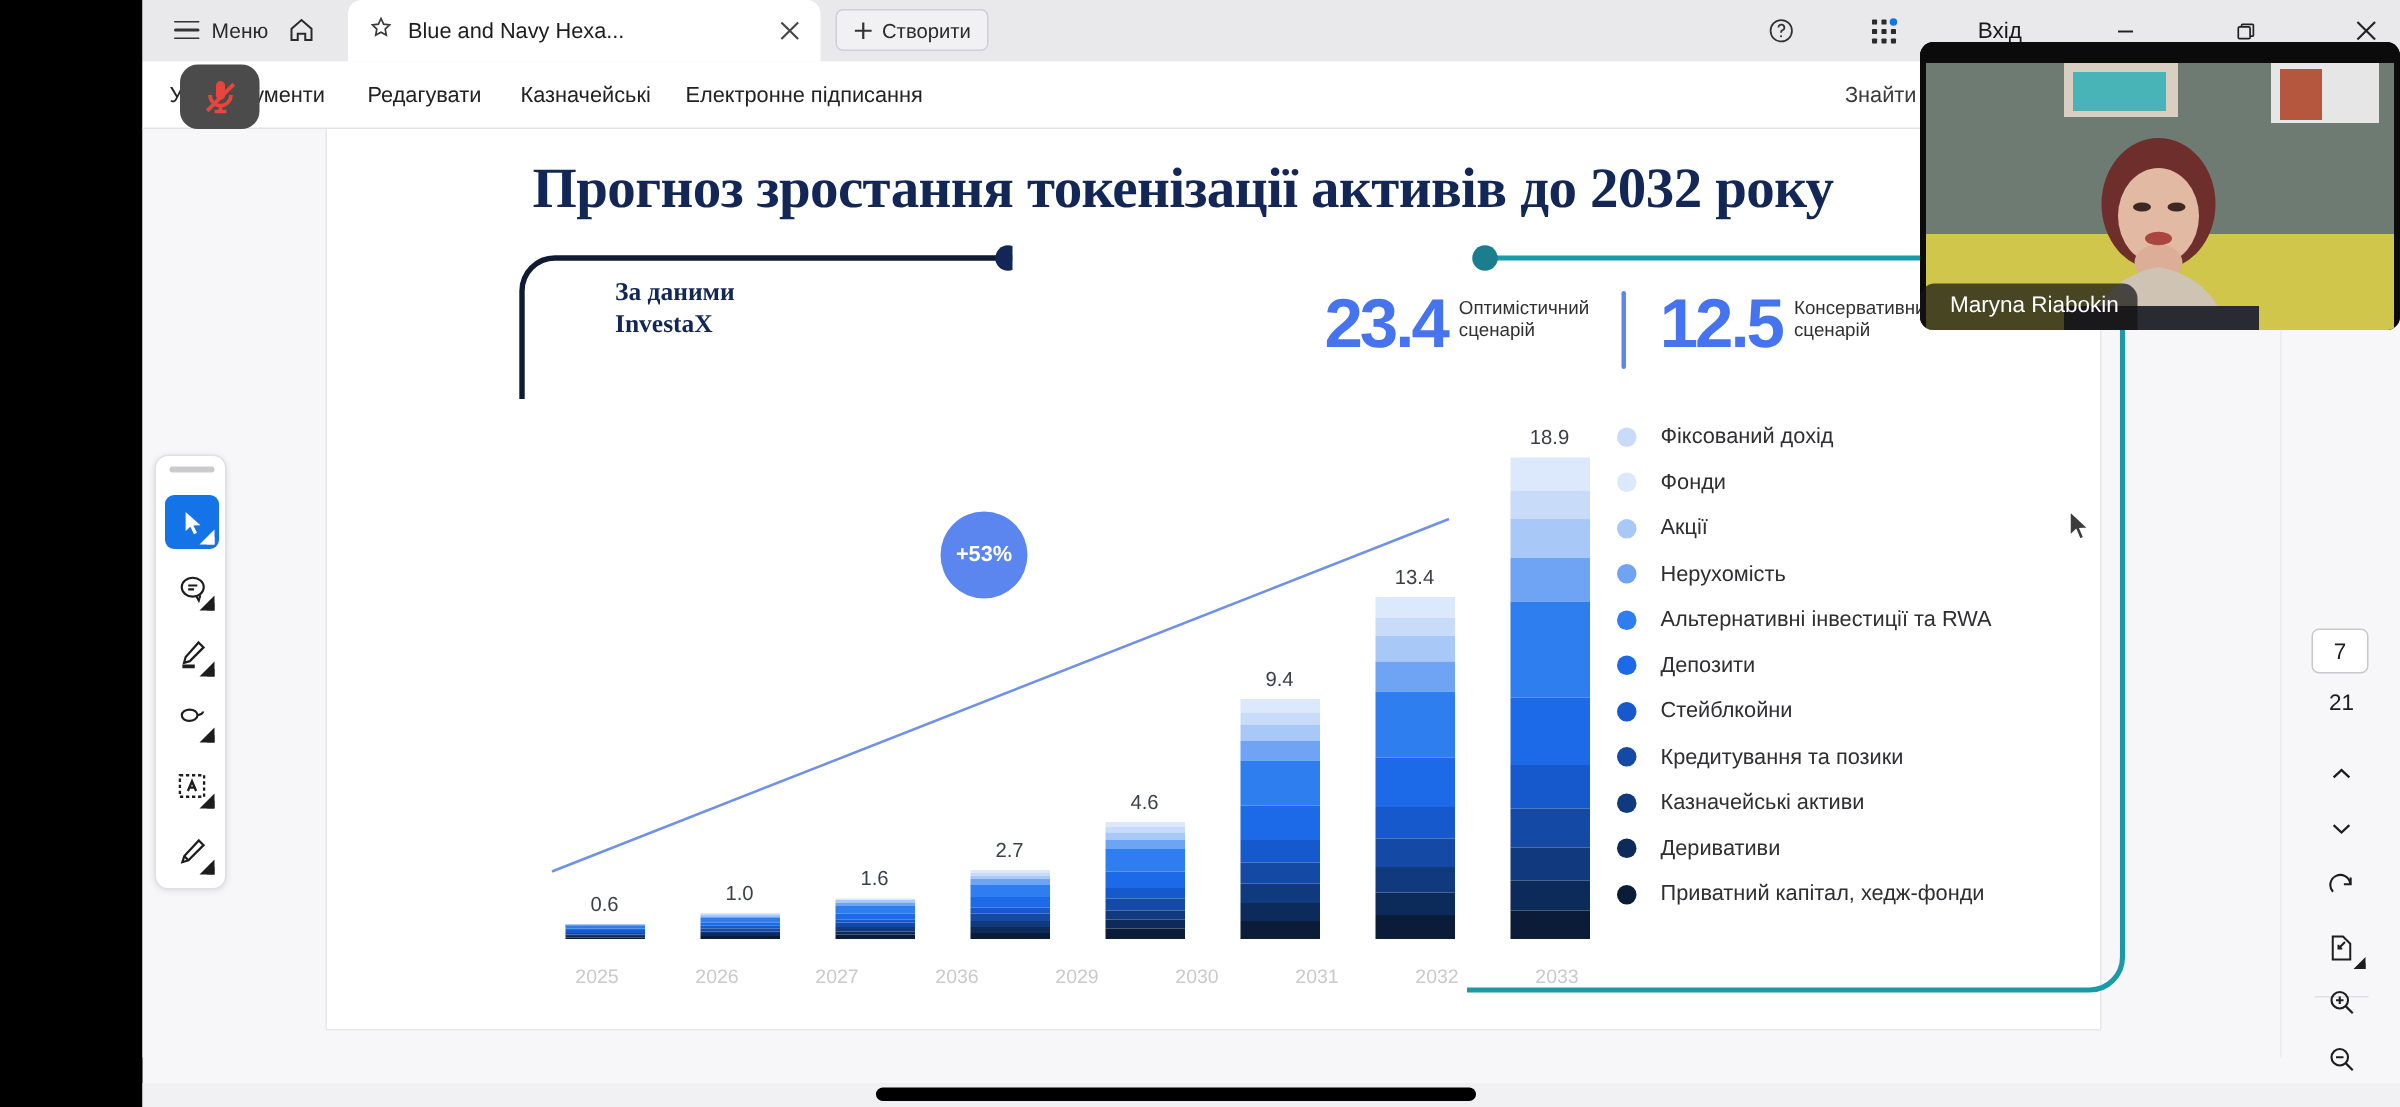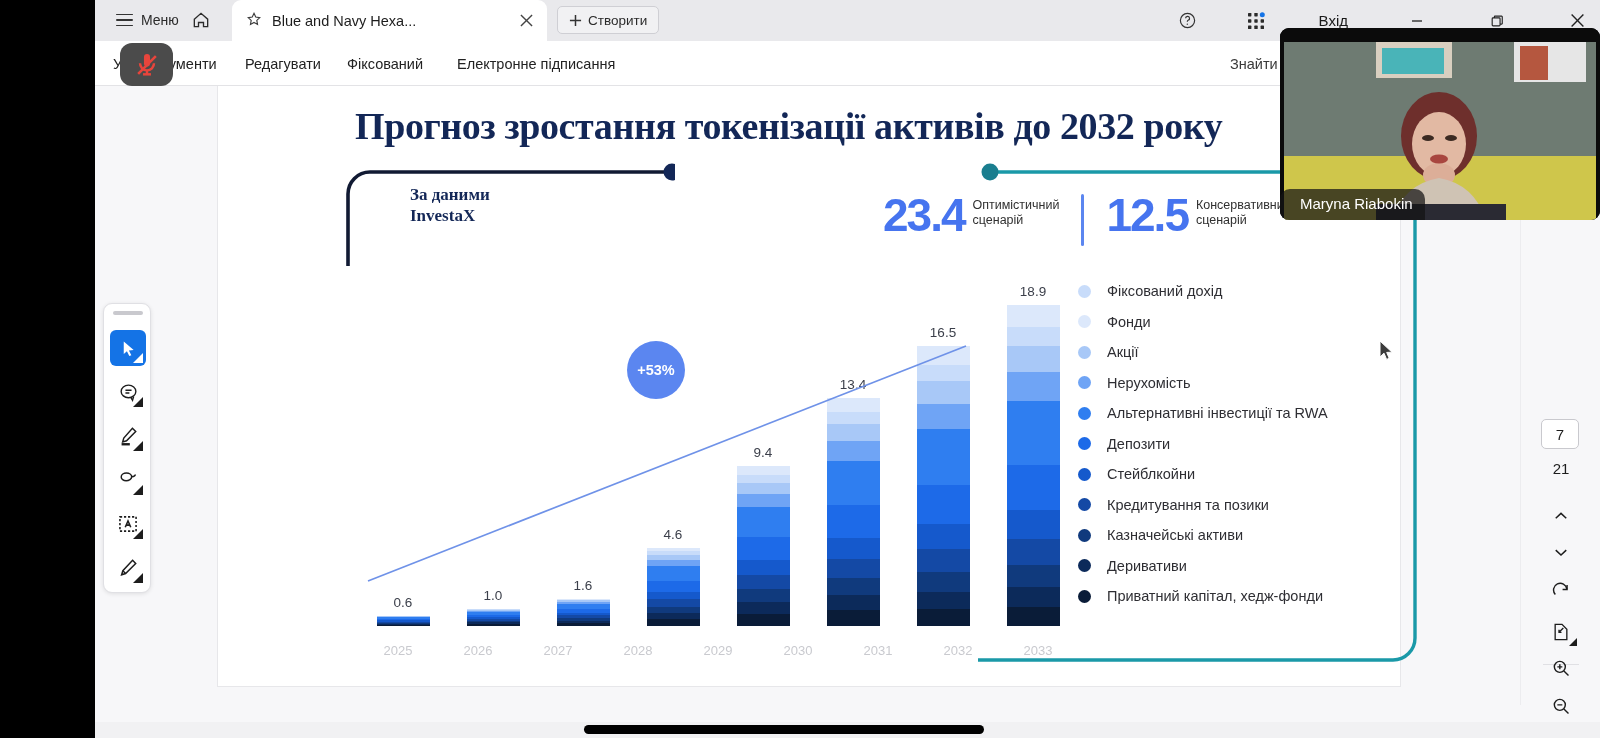--- a/index.html
+++ b/index.html
@@ -189,21 +189,21 @@
           <svg width="15" height="15" viewBox="0 0 14 14" stroke="#222" stroke-width="1.3">
               <path d="M1.5 1.5 L12.5 12.5 M12.5 1.5 L1.5 12.5"></path>
             </svg>
           </div>
       </div>
     </div>
 
     <div class="toolbar">
       <div class="tbitem" style="left:8px">Усі інструменти</div>
       <div class="tbitem" style="left:140px">Редагувати</div>
-      <div class="tbitem" style="left:242px">Фіксований</div>
+      <div class="tbitem" style="left:242px">Казначейські</div>
       <div class="tbitem" style="left:352px">Електронне підписання</div>
       <div class="search-hint">Знайти текст або інструменти</div>
     </div>
 
     <div class="viewport">
       <div class="page">
 
         <div class="slide-title">Прогноз зростання токенізації активів до 2032 року</div>
 
         <svg class="connector-dark" viewBox="0 0 345 120" fill="none">
@@ -283,20 +283,36 @@
                   <div style="background: rgb(47, 126, 240); height: 18.0882%;"></div>
                   <div style="background: rgb(29, 106, 232); height: 14.3557%;"></div>
                   <div style="background: rgb(21, 89, 204); height: 10.3177%;"></div>
                   <div style="background: rgb(20, 73, 165); height: 10.1393%;"></div>
                   <div style="background: rgb(16, 58, 125); height: 9.71883%;"></div>
                   <div style="background: rgb(12, 42, 90); height: 9.05642%;"></div>
                   <div style="background: rgb(10, 28, 56); height: 9.78241%;"></div>
                 </div>
               </div>
               <div class="barcol">
+                <div class="barval">2.7</div>
+                <div class="bar" style="height: 45.9px;">
+                  <div style="background: rgb(220, 232, 251); height: 3.74981%;"></div>
+                  <div style="background: rgb(200, 220, 250); height: 3.79572%;"></div>
+                  <div style="background: rgb(168, 200, 247); height: 5.83644%;"></div>
+                  <div style="background: rgb(111, 164, 245); height: 7.4384%;"></div>
+                  <div style="background: rgb(47, 126, 240); height: 18.4684%;"></div>
+                  <div style="background: rgb(29, 106, 232); height: 14.285%;"></div>
+                  <div style="background: rgb(21, 89, 204); height: 10.0556%;"></div>
+                  <div style="background: rgb(20, 73, 165); height: 9.71379%;"></div>
+                  <div style="background: rgb(16, 58, 125); height: 9.1781%;"></div>
+                  <div style="background: rgb(12, 42, 90); height: 8.44855%;"></div>
+                  <div style="background: rgb(10, 28, 56); height: 9.03015%;"></div>
+                </div>
+              </div>
+              <div class="barcol">
                 <div class="barval">4.6</div>
                 <div class="bar" style="height: 78.2px;">
                   <div style="background: rgb(220, 232, 251); height: 4.54878%;"></div>
                   <div style="background: rgb(200, 220, 250); height: 4.33758%;"></div>
                   <div style="background: rgb(168, 200, 247); height: 6.36829%;"></div>
                   <div style="background: rgb(111, 164, 245); height: 7.82227%;"></div>
                   <div style="background: rgb(47, 126, 240); height: 18.8449%;"></div>
                   <div style="background: rgb(29, 106, 232); height: 14.2149%;"></div>
                   <div style="background: rgb(21, 89, 204); height: 9.79612%;"></div>
                   <div style="background: rgb(20, 73, 165); height: 9.2925%;"></div>
@@ -331,57 +347,41 @@
                   <div style="background: rgb(47, 126, 240); height: 19.5869%;"></div>
                   <div style="background: rgb(29, 106, 232); height: 14.0769%;"></div>
                   <div style="background: rgb(21, 89, 204); height: 9.28469%;"></div>
                   <div style="background: rgb(20, 73, 165); height: 8.4622%;"></div>
                   <div style="background: rgb(16, 58, 125); height: 7.58743%;"></div>
                   <div style="background: rgb(12, 42, 90); height: 6.66037%;"></div>
                   <div style="background: rgb(10, 28, 56); height: 6.81722%;"></div>
                 </div>
               </div>
               <div class="barcol">
-                <div class="barval">16.5</div>
-                <div class="bar" style="height: 280.5px;">
-                  <div style="background: rgb(220, 232, 251); height: 6.89935%;"></div>
-                  <div style="background: rgb(200, 220, 250); height: 5.93174%;"></div>
-                  <div style="background: rgb(168, 200, 247); height: 7.933%;"></div>
-                  <div style="background: rgb(111, 164, 245); height: 8.95164%;"></div>
-                  <div style="background: rgb(47, 126, 240); height: 19.9526%;"></div>
-                  <div style="background: rgb(29, 106, 232); height: 14.0088%;"></div>
-                  <div style="background: rgb(21, 89, 204); height: 9.03269%;"></div>
-                  <div style="background: rgb(20, 73, 165); height: 8.05307%;"></div>
-                  <div style="background: rgb(16, 58, 125); height: 7.06745%;"></div>
-                  <div style="background: rgb(12, 42, 90); height: 6.07583%;"></div>
-                  <div style="background: rgb(10, 28, 56); height: 6.09384%;"></div>
-                </div>
-              </div>
-              <div class="barcol">
                 <div class="barval">18.9</div>
                 <div class="bar" style="height: 321.3px;">
                   <div style="background: rgb(220, 232, 251); height: 7%;"></div>
                   <div style="background: rgb(200, 220, 250); height: 6%;"></div>
                   <div style="background: rgb(168, 200, 247); height: 8%;"></div>
                   <div style="background: rgb(111, 164, 245); height: 9%;"></div>
                   <div style="background: rgb(47, 126, 240); height: 20%;"></div>
                   <div style="background: rgb(29, 106, 232); height: 14%;"></div>
                   <div style="background: rgb(21, 89, 204); height: 9%;"></div>
                   <div style="background: rgb(20, 73, 165); height: 8%;"></div>
                   <div style="background: rgb(16, 58, 125); height: 7%;"></div>
                   <div style="background: rgb(12, 42, 90); height: 6%;"></div>
                   <div style="background: rgb(10, 28, 56); height: 6%;"></div>
                 </div>
               </div>
             </div>
           <div class="xaxis" id="xaxis">
               <span>2025</span>
               <span>2026</span>
               <span>2027</span>
-              <span>2028</span>
+              <span>2036</span>
               <span>2029</span>
               <span>2030</span>
               <span>2031</span>
               <span>2032</span>
               <span>2033</span>
             </div>
         </div>
         <svg class="trend" viewBox="0 0 730 430" fill="none">
           <path d="M10 345 L608 110" stroke="#6f92e8" stroke-width="1.7"></path>
         </svg>

